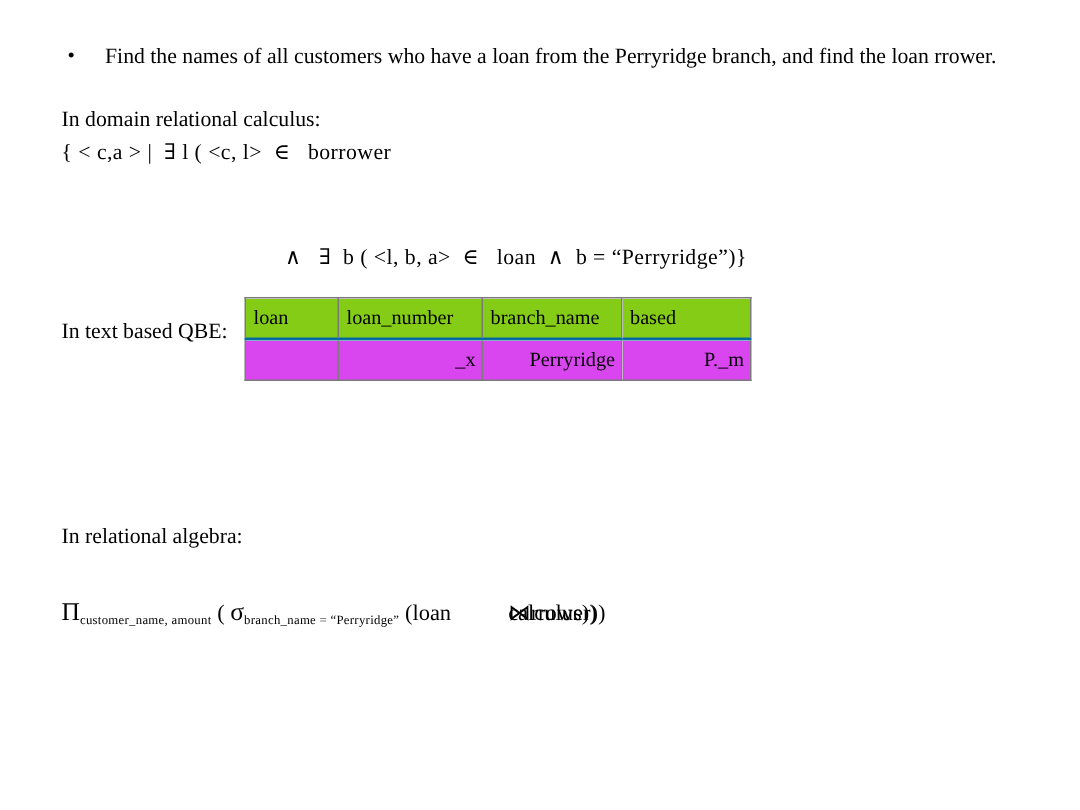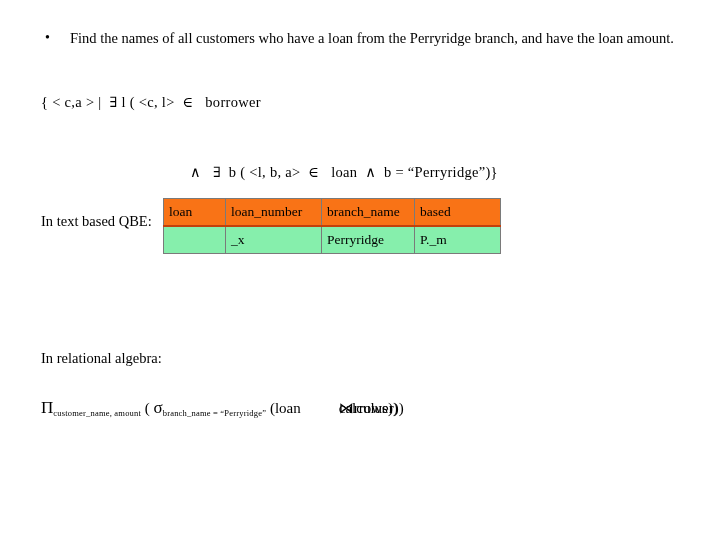--- a/index.html
+++ b/index.html
@@ -70,25 +70,26 @@
   }
   .qbe-table td {
     border: 1px solid #7a7a7a;
     padding: 2px 4px 2px 5px;
     height: 22px;
     vertical-align: middle;
     white-space: nowrap;
     overflow: hidden;
   }
   .qbe-table tr.head td {
-    background: #f97316;
-    border-bottom: 2px solid #c2410c;
+    background: #84cc16;
+    border-bottom: 2px solid #0369a1;
   }
   .qbe-table tr.data td {
-    background: #86efac;
+    background: #d946ef;
+    text-align: right;
   }
 
   #qbe-table-loan     { left: 163px; top: 198px; width: 337px; }
   #qbe-table-borrower { left: 163px; top: 270px; width: 267px; }
 
   
   .algebra {
     position: absolute;
     left: 41px;
     top: 398px;
@@ -128,23 +129,24 @@
     font-size: 15px;
   }
 </style>
 </head>
 <body>
 
 <div class="slide">
 
   <div class="bullet-row">
     <span class="bullet-mark">•</span>
-    <span class="bullet-text">Find the names of all customers who have a loan from the Perryridge branch, and have the loan amount.</span>
+    <span class="bullet-text">Find the names of all customers who have a loan from the Perryridge branch, and find the loan rrower.</span>
   </div>
 
+  <div class="line l-dom-calc">In domain relational calculus:</div>
   <div class="line l-formula-1">{ &lt; c,a &gt; |  ∃ l ( &lt;c, l&gt;  ∈   borrower</div>
   <div class="line l-formula-2">∧   ∃  b ( &lt;l, b, a&gt;  ∈   loan  ∧  b = “Perryridge”)}</div>
 
   <div class="line l-qbe">In text based QBE:</div>
 
   <table class="qbe-table" id="qbe-table-loan">
     <colgroup>
       <col style="width:62px">
         <col style="width:96px">
         <col style="width:93px">

